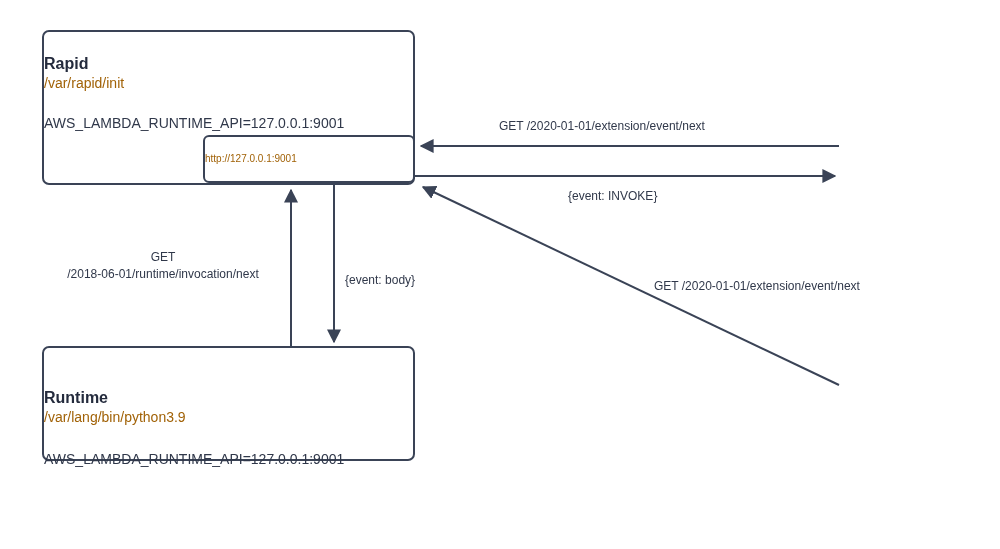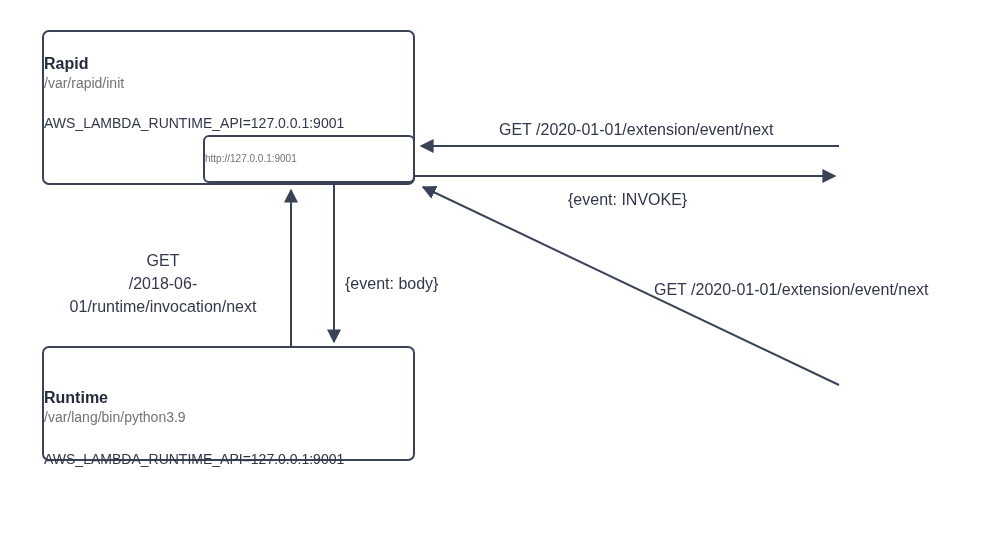--- a/index.html
+++ b/index.html
@@ -37,21 +37,21 @@
     justify-content: center;
   }
   .node-title {
     font-weight: bold;
     font-size: 16px;
     color: #242b3d;
     line-height: 1.25;
   }
   .node-sub {
     font-size: 14px;
-    color: #737373;
+    color: #a16207;
     line-height: 1.35;
   }
   .node-env {
     font-size: 14px;
     color: #30384a;
     line-height: 1.35;
   }
   
   #node-rapid {
     left: 42px;
@@ -96,21 +96,21 @@
     left: 839px;
     top: 350px;
     width: 106px;
     height: 74px;
   }
   #node-ext1 .node-title,
   #node-ext2 .node-title { font-size: 14px; }
 
   .edge-label {
     position: absolute;
-    font-size: 16px;
+    font-size: 12px;
     color: #30384a;
     text-align: center;
     line-height: 1.45;
     white-space: nowrap;
     z-index: 4;
     background: transparent;
   }
   .edge-label.multiline { white-space: normal; }
 
   #lbl-ext-next-top { left: 499px; top: 118px; }

